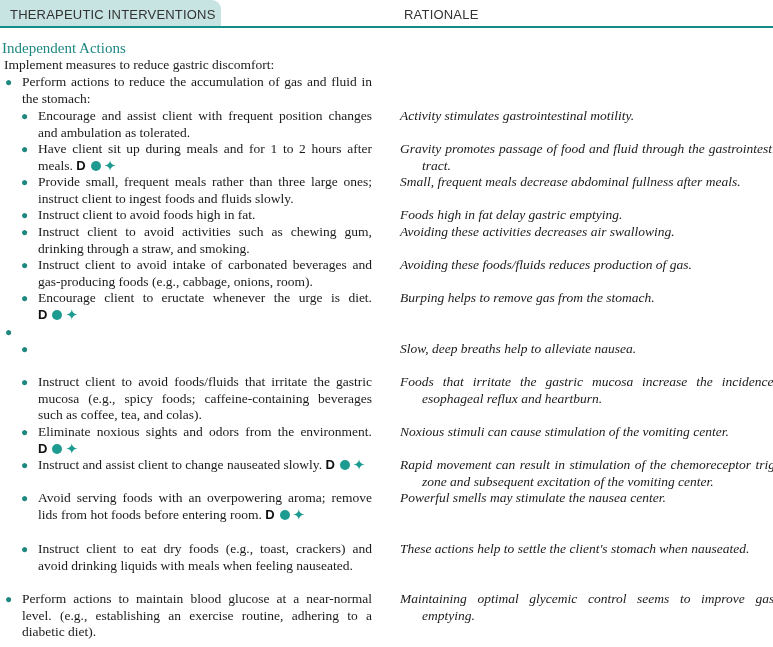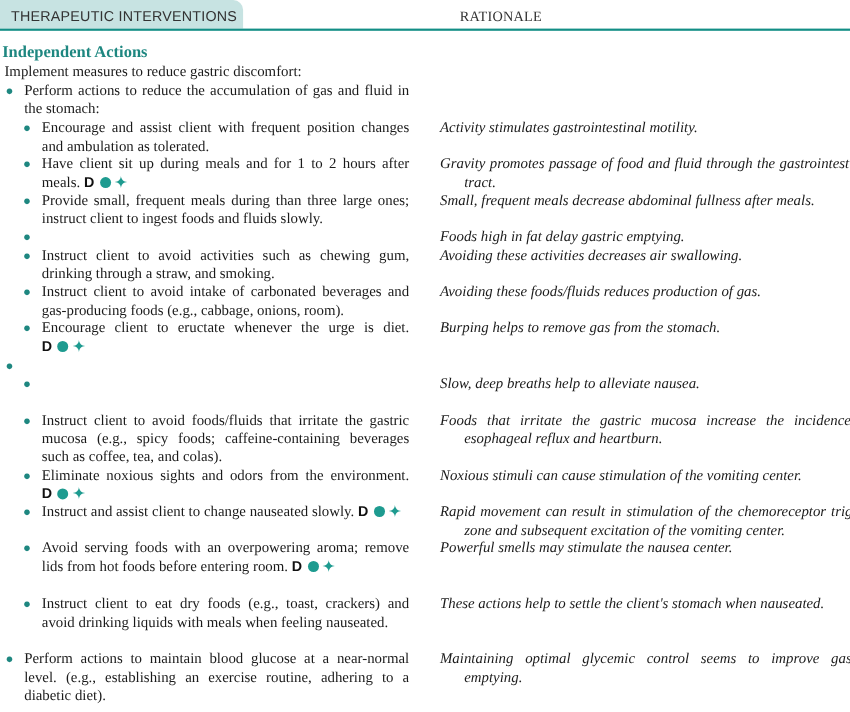--- a/index.html
+++ b/index.html
@@ -17,25 +17,25 @@
   }
   .header-rule {
     position: absolute; left: 0; top: 26px; width: 773px; height: 2px; background: #138e86;
   }
   .header-label {
     position: absolute; top: 7px;
     font-family: "Liberation Sans", "DejaVu Sans", sans-serif;
     font-size: 13px; letter-spacing: 0.2px; color: #333;
   }
   .h-left { left: 10px; }
-  .h-right { left: 418px; font-family: Liberation Serif, serif; }
+  .h-right { left: 404px; }
 
   .section-title {
     position: absolute; left: 2px; top: 40px;
-    font-size: 15px; font-weight: bold; color: #1e8780;
+    font-size: 15px; font-weight: normal; color: #1e8780;
   }
   .intro {
     position: absolute; left: 4px; top: 57px; font-size: 13.5px;
   }
 
   .item {
     position: absolute; font-size: 13.5px; line-height: 16.6px; text-align: justify;
   }
   .item .bullet {
     position: absolute; color: #1e8780; font-size: 12px;
@@ -85,24 +85,25 @@
   <span class="bullet">●</span>
   <span>Encourage and assist client with frequent position changes and ambulation as tolerated.</span>
 </div>
 <div class="item lvl2" style="top:141px">
   <span class="bullet">●</span>
   <span>Have client sit up during meals and for 1 to 2 hours after meals.</span>
   <span class="markers"><span class="mk-d">D</span><span class="mk-dot"></span><span class="mk-star">✦</span></span>
 </div>
 <div class="item lvl2" style="top:174px">
   <span class="bullet">●</span>
-  <span>Provide small, frequent meals during than three large ones; instruct client to ingest foods and fluids slowly.</span>
+  <span>Provide small, frequent meals rather than three large ones; instruct client to ingest foods and fluids slowly.</span>
 </div>
 <div class="item lvl2" style="top:207px">
   <span class="bullet">●</span>
+  <span>Instruct client to avoid foods high in fat.</span>
 </div>
 <div class="item lvl2" style="top:224px">
   <span class="bullet">●</span>
   <span>Instruct client to avoid activities such as chewing gum, drinking through a straw, and smoking.</span>
 </div>
 <div class="item lvl2" style="top:257px">
   <span class="bullet">●</span>
   <span>Instruct client to avoid intake of carbonated beverages and gas-producing foods (e.g., cabbage, onions, room).</span>
 </div>
 <div class="item lvl2" style="top:290px">

